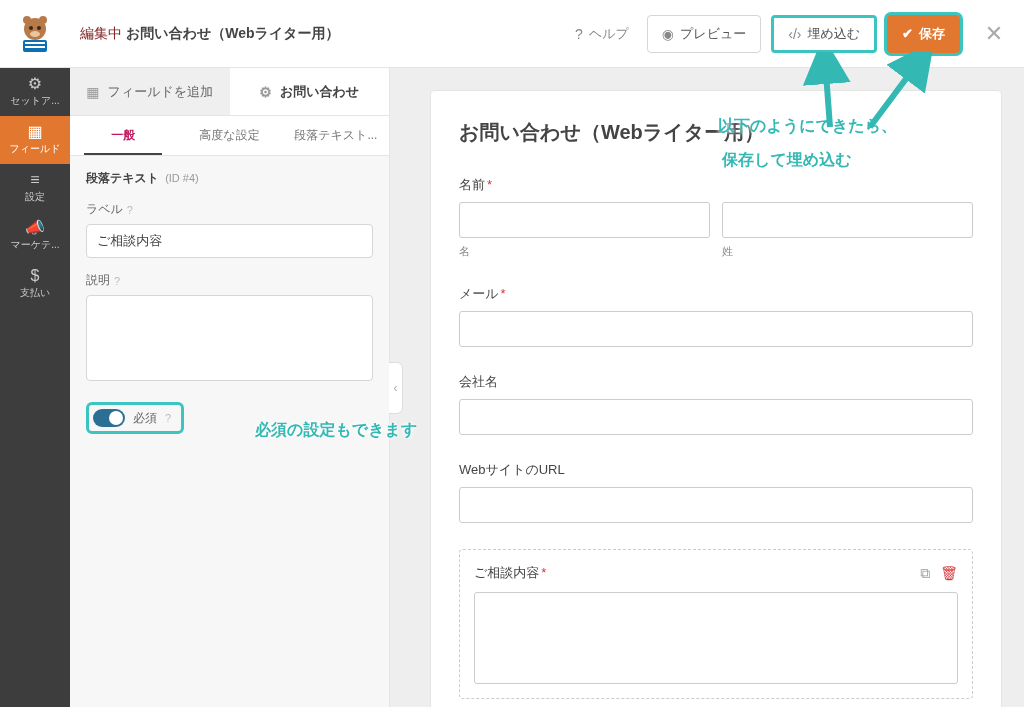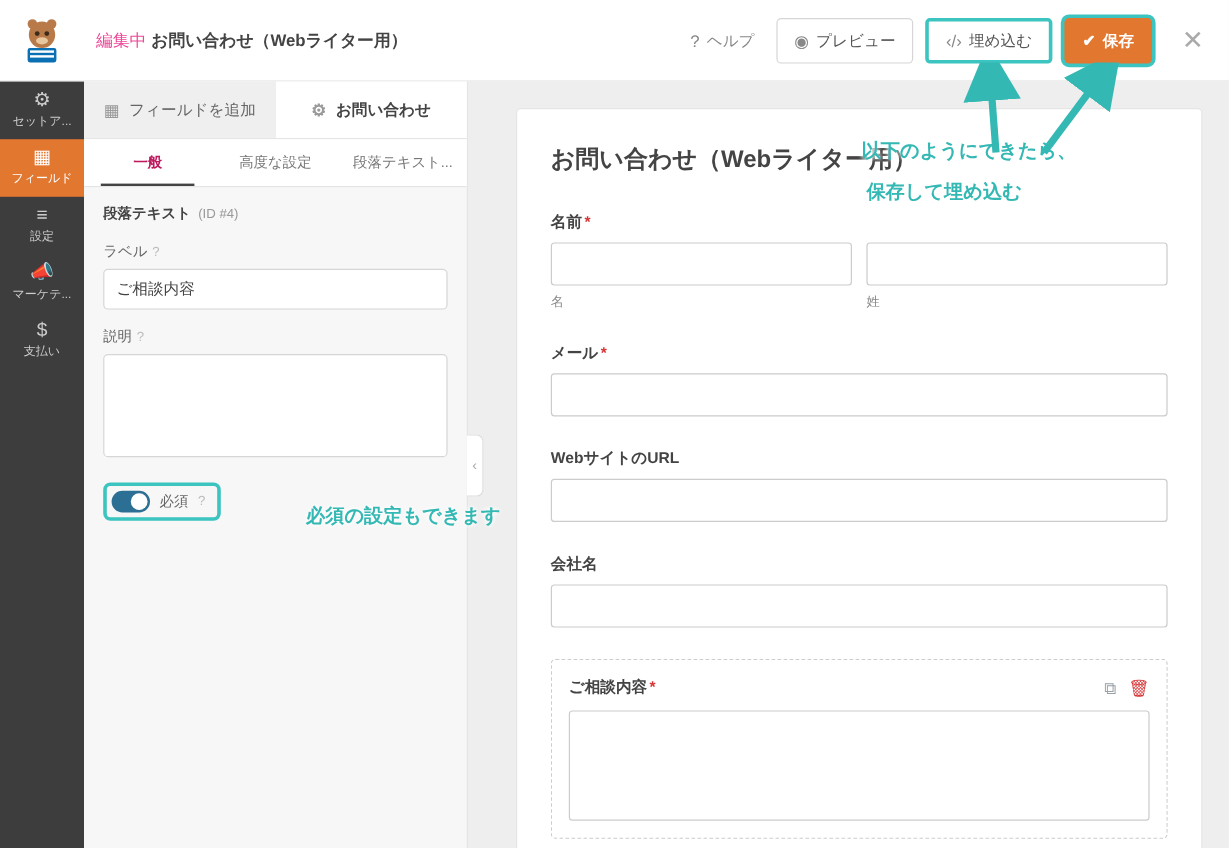--- a/index.html
+++ b/index.html
@@ -3,21 +3,21 @@
 <meta charset="utf-8">
 <style>
   * { box-sizing: border-box; margin: 0; padding: 0; font-family: -apple-system, BlinkMacSystemFont, "Segoe UI", "Hiragino Sans", Meiryo, sans-serif; }
   html, body { width: 1024px; height: 707px; overflow: hidden; background: #f7f7f7; }
 
   
   .topbar { position: absolute; left: 0; top: 0; right: 0; height: 68px; background: #fff; border-bottom: 1px solid #e5e5e5; display: flex; align-items: center; padding: 0 12px 0 0; }
   .logo { width: 70px; height: 68px; display: flex; align-items: center; justify-content: center; }
   .logo svg { width: 40px; height: 40px; }
   .title-wrap { margin-left: 10px; font-size: 14px; color: #444; display: flex; align-items: center; gap: 4px; }
-  .title-wrap .editing { color: #ec4899; }
+  .title-wrap .editing { color: #7f1d1d; }
   .title-wrap .fname { font-weight: 600; color: #444; }
   .topbar .spacer { flex: 1; }
   .tb-btn { height: 38px; display: inline-flex; align-items: center; gap: 6px; padding: 0 14px; font-size: 13px; color: #555; border: 1px solid #d6d6d6; border-radius: 4px; background: #fff; margin-left: 10px; cursor: pointer; }
   .tb-help { border: none; color: #888; padding: 0 8px; }
   .tb-embed { border: 3px solid #3cc4c0; }
   .tb-save { background: #e27730; border-color: #e27730; color: #fff; font-weight: 600; }
   .tb-save.outline-teal { box-shadow: 0 0 0 3px #3cc4c0; }
   .tb-close { width: 36px; text-align: center; font-size: 22px; color: #aaa; margin-left: 16px; cursor: pointer; }
   .tb-ico { font-size: 14px; color: #888; }
 
@@ -51,21 +51,21 @@
   .toggle::after { content: ""; position: absolute; width: 14px; height: 14px; background: #fff; border-radius: 50%; top: 2px; right: 2px; }
   .req-text { color: #666; font-size: 12px; }
   .req-q { color: #bbb; font-size: 11px; }
 
   
   .preview-shell { position: absolute; left: 390px; top: 68px; right: 0; bottom: 0; background: #eee; }
   .drawer-handle { position: absolute; left: -1px; top: 50%; transform: translateY(-50%); width: 14px; height: 52px; background: #fff; border: 1px solid #ddd; border-left: none; border-radius: 0 6px 6px 0; display: flex; align-items: center; justify-content: center; color: #aaa; font-size: 12px; cursor: pointer; }
   .preview { margin: 22px 22px 0 40px; background: #fff; border: 1px solid #e5e5e5; border-radius: 4px; padding: 28px 28px 40px; min-height: 640px; }
   .pv-title { font-size: 20px; font-weight: 700; color: #444; margin-bottom: 30px; }
   .pv-field { margin-bottom: 26px; }
-  .pv-label { font-size: 13px; font-weight: 700; color: #444; margin-bottom: 8px; }
+  .pv-label { font-size: 13px; font-weight: 400; color: #444; margin-bottom: 8px; }
   .pv-label .ast { color: #d63638; margin-left: 2px; }
   .pv-row { display: flex; gap: 12px; }
   .pv-input { flex: 1; height: 36px; border: 1px solid #ccc; border-radius: 3px; background: #fff; }
   .pv-input.full { width: 100%; }
   .pv-sublabel { font-size: 11px; color: #888; margin-top: 6px; }
   .pv-selected { border: 1px dashed #ccc; border-radius: 4px; padding: 14px; margin-top: 4px; }
   .pv-selected .pv-top { display: flex; justify-content: space-between; align-items: center; margin-bottom: 10px; }
   .pv-selected .pv-icons { display: flex; gap: 10px; font-size: 14px; }
   .pv-selected .pv-icons .dup { color: #9aa0a6; cursor: pointer; }
   .pv-selected .pv-icons .del { color: #d63638; cursor: pointer; }
@@ -221,26 +221,26 @@
     </div>
 
     <div class="pv-field">
       <div class="pv-label">
         <span>メール</span><span class="ast">*</span>
       </div>
       <div class="pv-input full"></div>
     </div>
 
     <div class="pv-field">
+      <div class="pv-label">会社名</div>
+      <div class="pv-input full"></div>
+    </div>
+
+    <div class="pv-field">
       <div class="pv-label">WebサイトのURL</div>
-      <div class="pv-input full"></div>
-    </div>
-
-    <div class="pv-field">
-      <div class="pv-label">会社名</div>
       <div class="pv-input full"></div>
     </div>
 
     <div class="pv-selected">
       <div class="pv-top">
         <div class="pv-label" style="margin-bottom:0">
           <span>ご相談内容</span><span class="ast">*</span>
         </div>
         <div class="pv-icons">
           <span class="dup">⧉</span>

